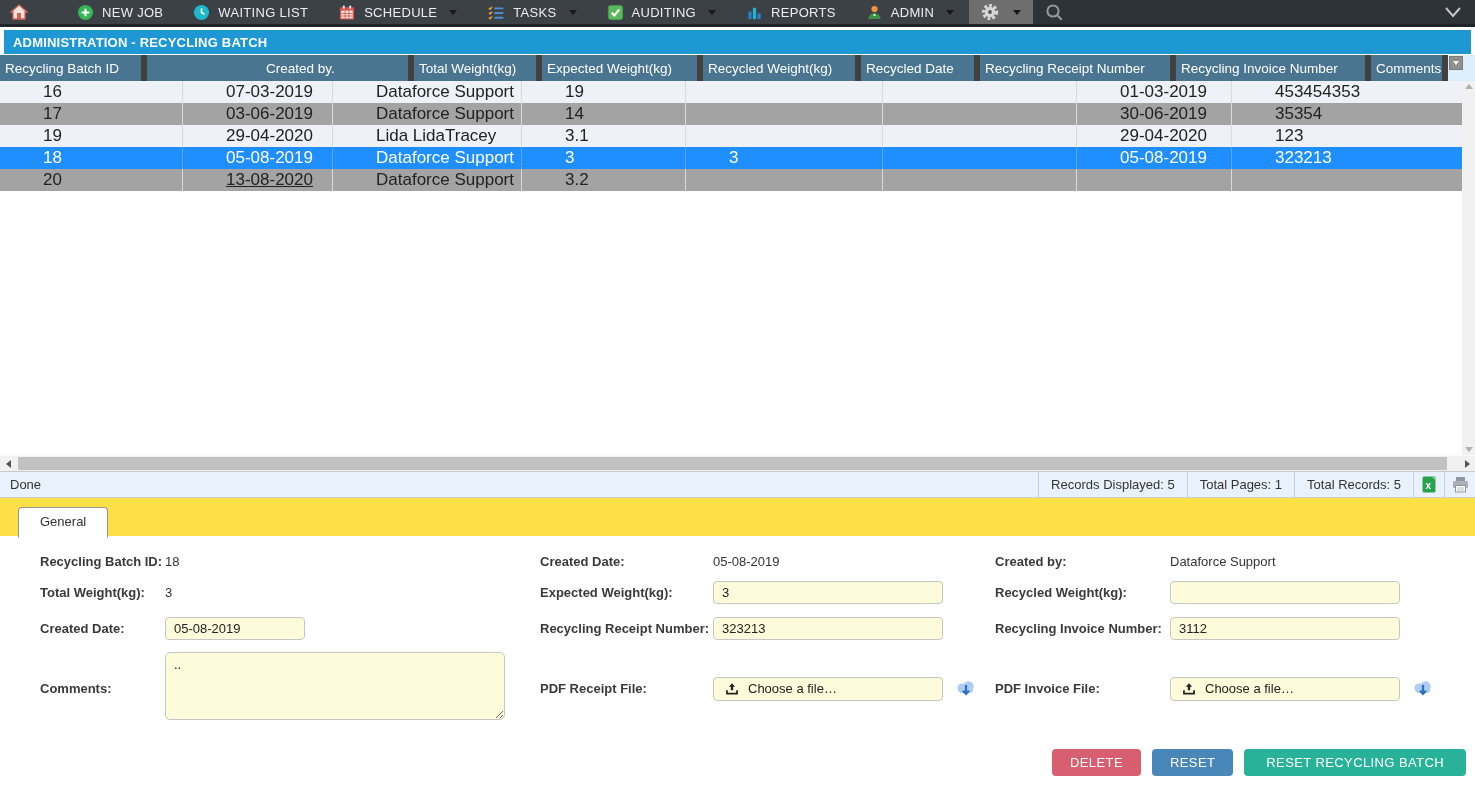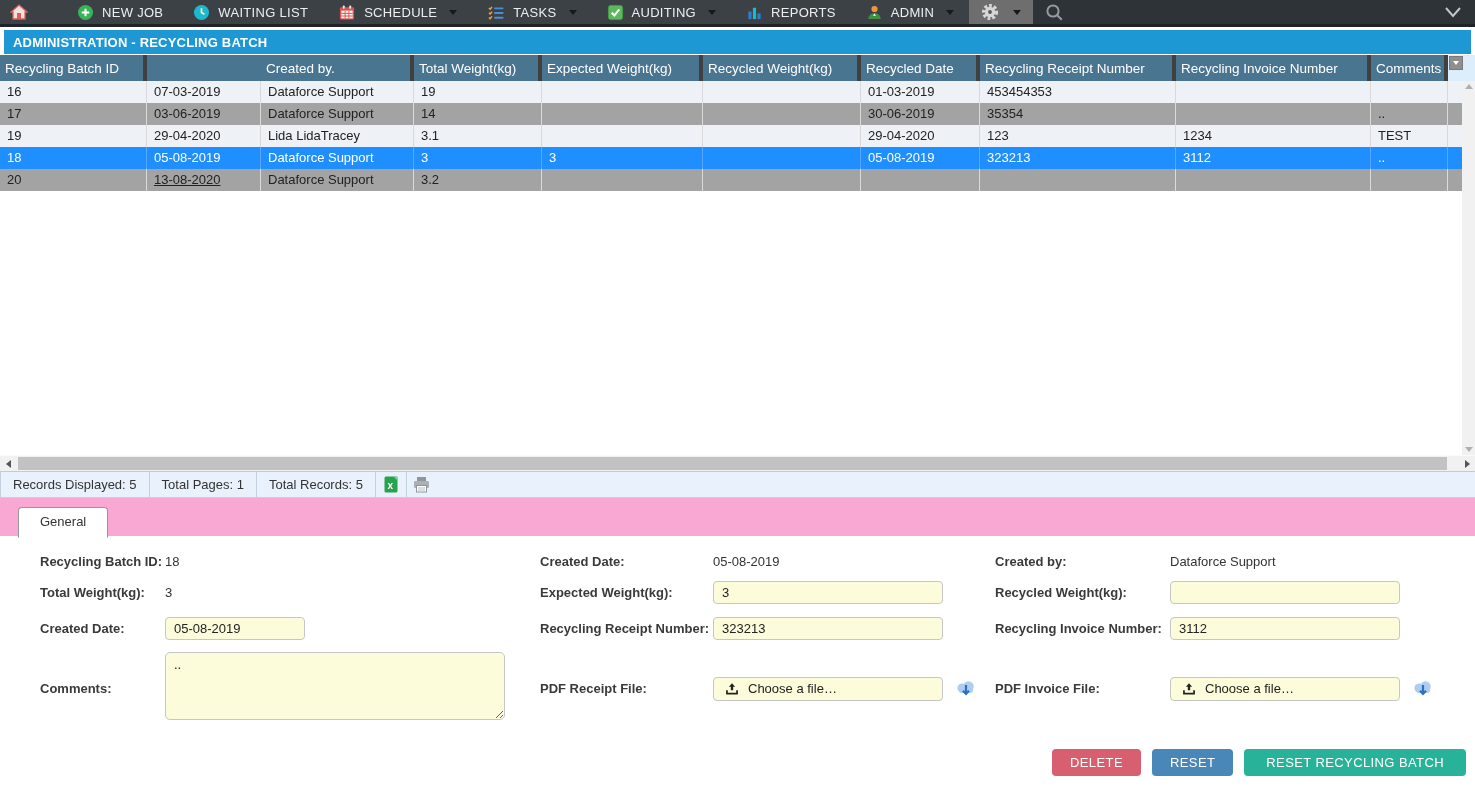--- a/index.html
+++ b/index.html
@@ -38,36 +38,36 @@
     display:flex; align-items:center; padding-left:9px;
   }
   
   .grid-area { position:relative; }
   .grid-header {
     display:flex; height:26px; background:#4a7590; color:#fff;
     font-size:13.5px; align-items:stretch; width:1475px;
   }
   .hcell {
     display:flex; align-items:center; padding-left:5px;
-    border-right:4px solid #404040; overflow:hidden; white-space:nowrap; flex:none;
+    border-right:6px solid #404040; overflow:hidden; white-space:nowrap; flex:none;
     cursor:pointer;
   }
   .hfill { flex:1; background:#dceefb; display:flex; align-items:flex-start; padding:1px 0 0 1px; }
   .col-options-btn {
     width:14px; height:14px; background:#8f8f8f; border:1px solid #7a7a7a;
     display:flex; align-items:center; justify-content:center; cursor:pointer;
   }
   .col-options-btn .caret { border-top-color:#fff; margin:0; border-left-width:3px; border-right-width:3px; border-top-width:4px; }
   .grid-body { width:1462px; height:374px; background:#fff; overflow:hidden; }
   .grow { display:flex; height:22px; background:#a3a3a3; cursor:pointer; }
   .grow.alt { background:#eef2f6; }
   .grow.sel { background:#1f8fff; color:#fff; }
   .gcell {
-    flex:none; padding-left:7px; line-height:22px; font-size:13px;
-    border-right:1px solid #dadada; overflow:hidden; white-space:nowrap;
+    flex:none; padding-left:7px; line-height:22px; font-size:17px;
+    border-right:1px solid #dadada; overflow:hidden; white-space:nowrap;margin-left:36px;
   }
   .grow.sel .gcell { border-right-color:#56a9ff; }
   .gfill { flex:1; border-right:none; }
   
   .v-scroll {
     position:absolute; top:26px; right:0; bottom:0; width:13px; background:#f1f1f1;
     display:flex; flex-direction:column; justify-content:space-between; align-items:center;
     padding:3px 0;
   }
   .tri-up { width:0;height:0;border-left:4px solid transparent;border-right:4px solid transparent;border-bottom:5px solid #b0b0b0; }
@@ -83,21 +83,21 @@
   .status-bar {
     height:27px; background:#e9f2fc; border-top:1px solid #c9c9c9; border-bottom:1px solid #cfcfcf;
     display:flex; align-items:stretch; font-size:13px; color:#333;
   }
   .status-msg { flex:1; display:flex; align-items:center; padding-left:10px; }
   .status-cell {
     border-left:1px solid #c2cfdc; display:flex; align-items:center; padding:0 12px; white-space:nowrap;
   }
   .status-icon-cell { padding:0; width:31px; justify-content:center; cursor:pointer; }
   
-  .lower { position:relative; height:287px; background:#f9a8d4; }
+  .lower { position:relative; height:287px; background:#fde047; }
   .tab-row { position:absolute; top:9px; left:18px; z-index:2; display:flex; }
   .tab {
     background:#fff; border:1px solid #979797; border-bottom:1px solid #fff;
     border-radius:4px 4px 0 0; padding:6px 21px 8px; font-size:13px; color:#333; cursor:pointer;
   }
   .panel { position:absolute; top:38px; left:0; right:0; bottom:0; background:#fff; }
   .form {
     display:grid;
     grid-template-columns:125px 375px 173px 282px 175px 1fr;
     grid-template-rows:26px 36px 36px auto;
@@ -366,20 +366,21 @@
       </div>
     <div class="hs-track">
         <div class="hs-thumb"></div>
       </div>
     <div class="hs-arrow">
         <span class="tri-right"></span>
       </div>
   </div>
 
   <div class="status-bar">
+    <div class="status-msg">Done</div>
     <div class="status-cell">Records Displayed: 5</div>
     <div class="status-cell">Total Pages: 1</div>
     <div class="status-cell">Total Records: 5</div>
     <div class="status-cell status-icon-cell">
       <span>
         <svg width="16" height="17" viewBox="0 0 16 17">
             <rect x="1.5" y="0.5" width="13" height="16" rx="1.5" fill="#28a24c"></rect>
             <path d="M10.5 0.5h4v4z" fill="#7fd49a"></path>
             <text x="7.4" y="12.6" font-size="10" font-weight="bold" fill="#fff" text-anchor="middle" font-family="inherit">x</text>
           </svg>

